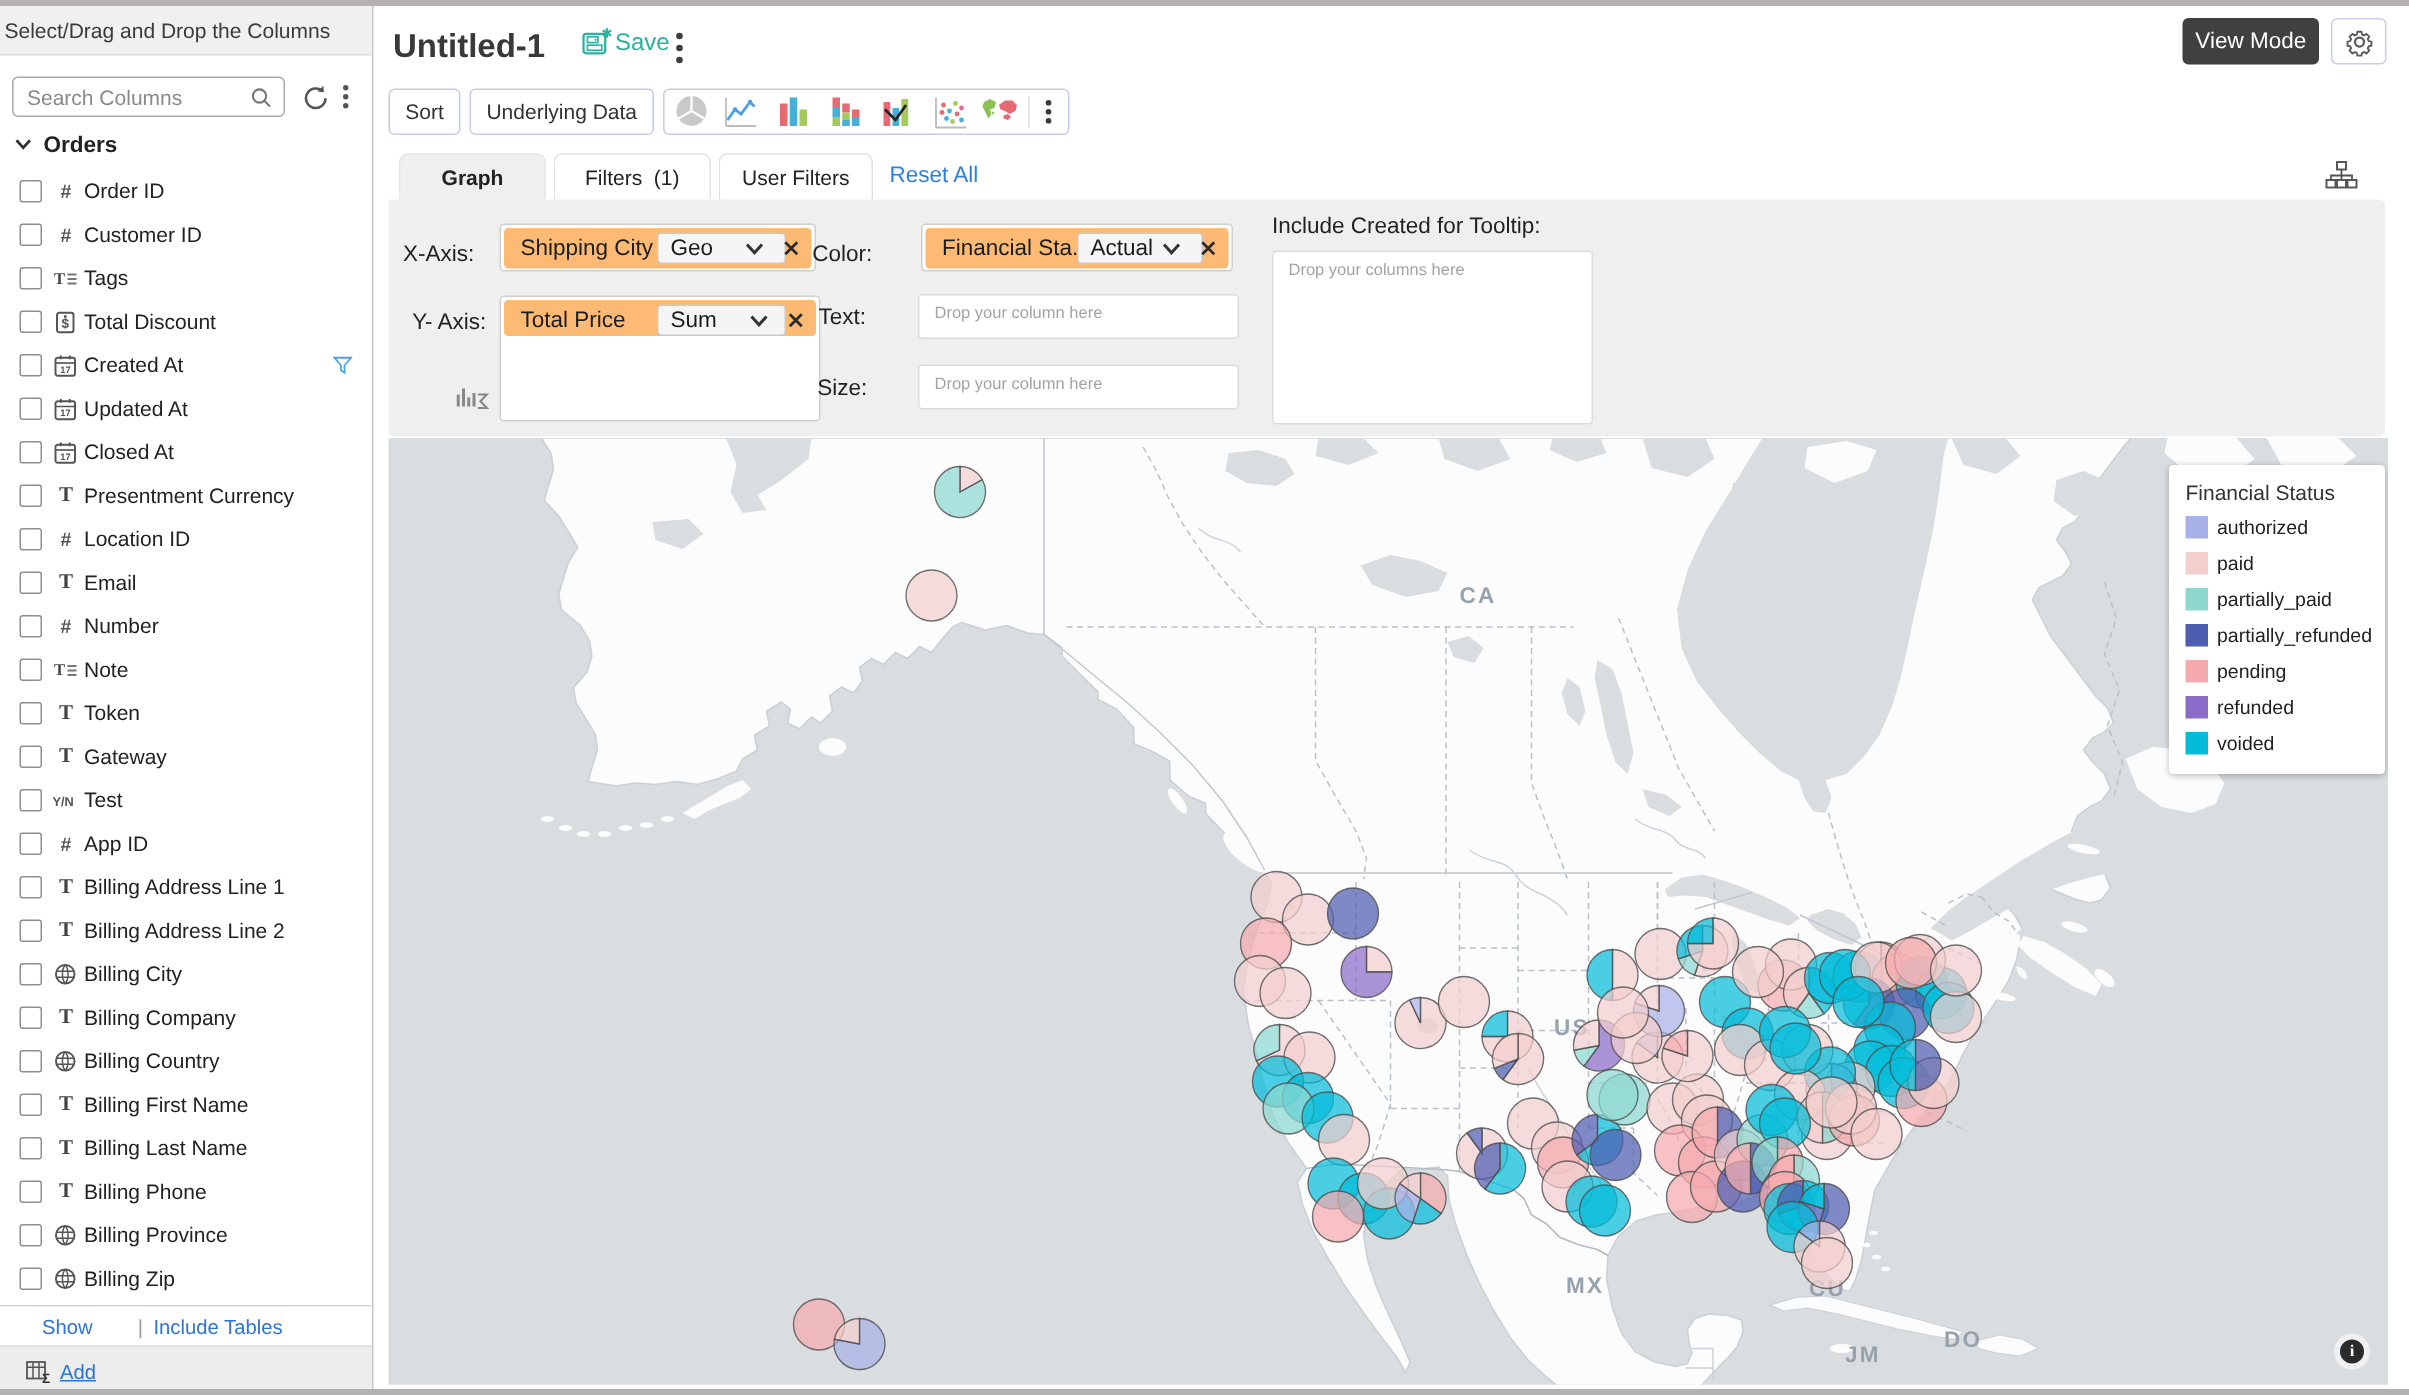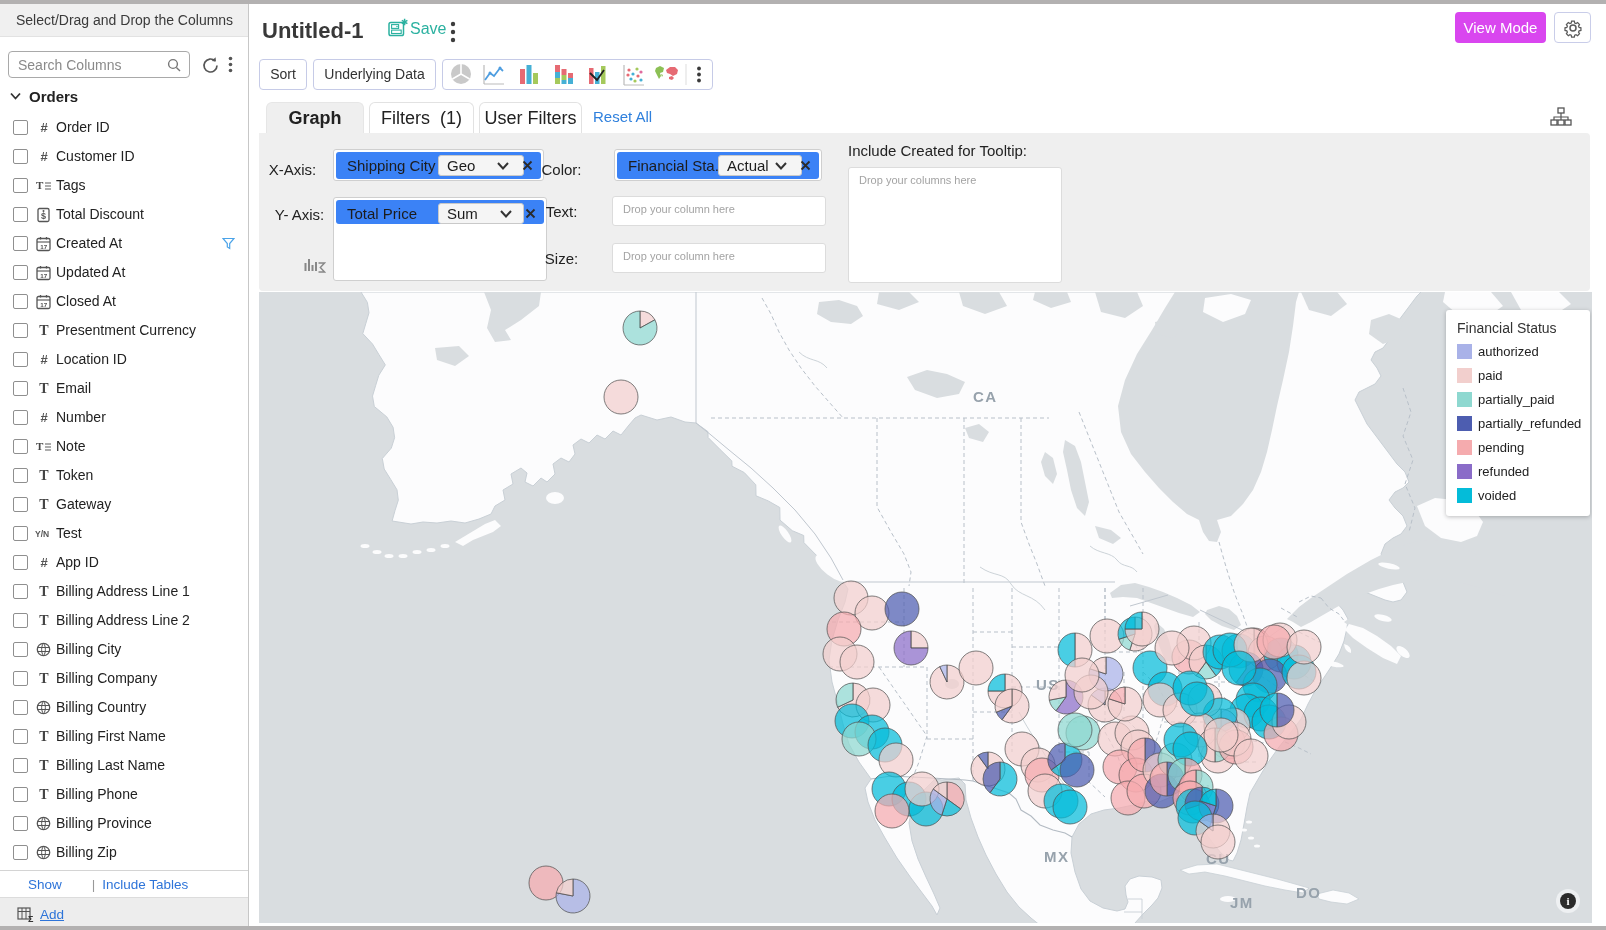--- a/index.html
+++ b/index.html
@@ -2,63 +2,63 @@
 <html><head>
 <meta charset="utf-8">
 <style>
 * { margin:0; padding:0; box-sizing:border-box; }
 html,body { width:1606px; height:930px; overflow:hidden; font-family:"Liberation Sans",sans-serif; background:#fff; }
 #topstrip { position:absolute; left:0; top:0; width:1606px; height:4px; background:#b3b1b1; z-index:50; }
 #botstrip { position:absolute; left:0; top:926px; width:1606px; height:4px; background:#b3b1b1; z-index:50; }
 
 
 #sidebar { position:absolute; left:0; top:4px; width:249px; height:922px; background:#fff; border-right:1px solid #c7c7c7; }
-#sbhead { height:33px; background:#f0f0f0; border-bottom:1px solid #e2e2e2; color:#3a3a3a; font-size:14px; line-height:33px; padding-left:16px; }
+#sbhead { height:33px; background:#f0f0f0; border-bottom:1px solid #e2e2e2; color:#3a3a3a; font-size:14px; line-height:33px; padding-left:3px; }
 #searchrow { position:absolute; left:0; top:43px; width:100%; height:34px;padding-left:12px; }
 #searchbox { position:absolute; left:8px; top:4px; width:182px; height:27px; border:1px solid #a9a9a9; border-radius:4px; background:#fff; }
 #searchbox span.ph { position:absolute; left:9px; top:5px; font-size:14px; color:#8a8a8a; }
 .sicon { position:absolute; color:#555; }
 #collist { position:absolute; left:0; top:80px; width:248px; height:787px; overflow:hidden; }
 .grouprow { height:24px; margin-bottom:5px; padding-left:10px; font-size:15px; font-weight:bold; color:#222; display:flex; align-items:center; gap:8px; }
 .item { position:relative; height:29px; display:flex; align-items:center; }
 .cb { position:absolute; left:13px; top:7px; width:15px; height:15px; border:1px solid #8f8f8f; border-radius:2px; background:#fff; }
 .lbl { position:absolute; left:56px; top:0; line-height:29px; font-size:14px; color:#222; }
 #showrow { position:absolute; left:0; top:866px; width:248px; height:27px; border-top:1px solid #d4d4d4; background:#fff; font-size:13.5px; line-height:27px; }
 #showrow a { color:#2d74d9; text-decoration:none; }
 #addrow { position:absolute; left:0; top:893px; width:248px; height:33px; background:#ededed; border-top:1px solid #dcdcdc; font-size:13.5px; line-height:33px; }
 #addrow a { color:#2d74d9; text-decoration:underline; }
 
 
 #main { position:absolute; left:250px; top:4px; width:1356px; height:922px; background:#fff; }
 #title { position:absolute; left:12px; top:14px; font-size:22px; font-weight:bold; color:#393939; }
 #saveblk { position:absolute; left:138px; top:15px; color:#2bb1a0; font-size:16px; }
 
-#viewmode { position:absolute; left:1205px; top:8px; width:91px; height:31px; background:#d946ef; border-radius:4px; color:#fff; font-size:15px; text-align:center; line-height:31px; }
+#viewmode { position:absolute; left:1205px; top:8px; width:91px; height:31px; background:#404040; border-radius:4px; color:#fff; font-size:15px; text-align:center; line-height:31px; }
 #gearbtn { position:absolute; left:1304px; top:8px; width:37px; height:31px; border:1px solid #c9cde9; border-radius:4px; background:#fff; }
 
 
 .tbtn { position:absolute; top:55px; height:31px; border:1px solid #c6cbe7; border-radius:4px; background:#fff; font-size:14px; color:#333; text-align:center; line-height:29px; }
 #sortbtn { left:9px; width:48px; }
 #udbtn { left:63px; width:123px; }
 #iconbar { position:absolute; left:192px; top:55px; width:271px; height:31px; border:1px solid #c6cbe7; border-radius:4px; background:#fff; }
 
 
 #tabs { position:absolute; left:0; top:98px; width:1356px; height:31px; }
-.tab { position:absolute; top:0; height:31px; border:1px solid #e2e2e2; border-bottom:none; border-radius:6px 6px 0 0; background:#fff; font-size:18px; color:#222; text-align:center; line-height:31px; }
+.tab { position:absolute; top:0; height:31px; border:1px solid #e2e2e2; border-bottom:none; border-radius:6px 6px 0 0; background:#fff; font-size:14px; color:#222; text-align:center; line-height:31px; }
 #tabgraph { left:16px; width:98px; background:#efefef; border-color:#e6e6e6; font-weight:bold; }
 #tabfilters { left:119px; width:105px; }
 #tabuser { left:229px; width:103px; }
 #resetall { position:absolute; left:343px; top:6px; color:#2f80dd; font-size:15px; }
 #hiericon { position:absolute; left:1300px; top:5px; }
 
 
 #cfgpanel { position:absolute; left:9px; top:129px; width:1331px; height:158px; background:#efefef; border-radius:0 4px 4px 4px; }
 .cfglbl { position:absolute; font-size:15px; color:#222; text-align:center; }
 .wbox { position:absolute; background:#fff; border:1px solid #cfcfcf; border-radius:3px; }
-.chip { position:absolute; left:2px; top:2px; right:2px; height:27px; background:#3b82f6; border-radius:3px; font-size:15px; color:#1c1c1c; }
+.chip { position:absolute; left:2px; top:2px; right:2px; height:27px; background:#fdba74; border-radius:3px; font-size:15px; color:#1c1c1c; }
 .chiptext { position:absolute; left:11px; top:5px; }
 .subdd { position:absolute; top:3px; height:21px; background:#f5f5f5; border:1px solid #c9c9c9; border-radius:3px; font-size:15px; color:#1c1c1c; }
 .chev { position:absolute; }
 .xclose { position:absolute; }
 .dropbox { position:absolute; background:#fff; border:1px solid #dcdcdc; border-radius:3px; font-size:11px; color:#a3a3a3; }
 
 
 #maparea { position:absolute; left:9px; top:288px; width:1333px; height:631px; background:#d9dde0; overflow:hidden; }
 #legend { position:absolute; left:1187px; top:18px; width:144px; height:206px; background:#fff; border-radius:3px; box-shadow:0 1px 4px rgba(0,0,0,.25); z-index:10; }
 #legend .ltitle { font-size:14px; color:#333; padding:10px 0 0 11px; }

